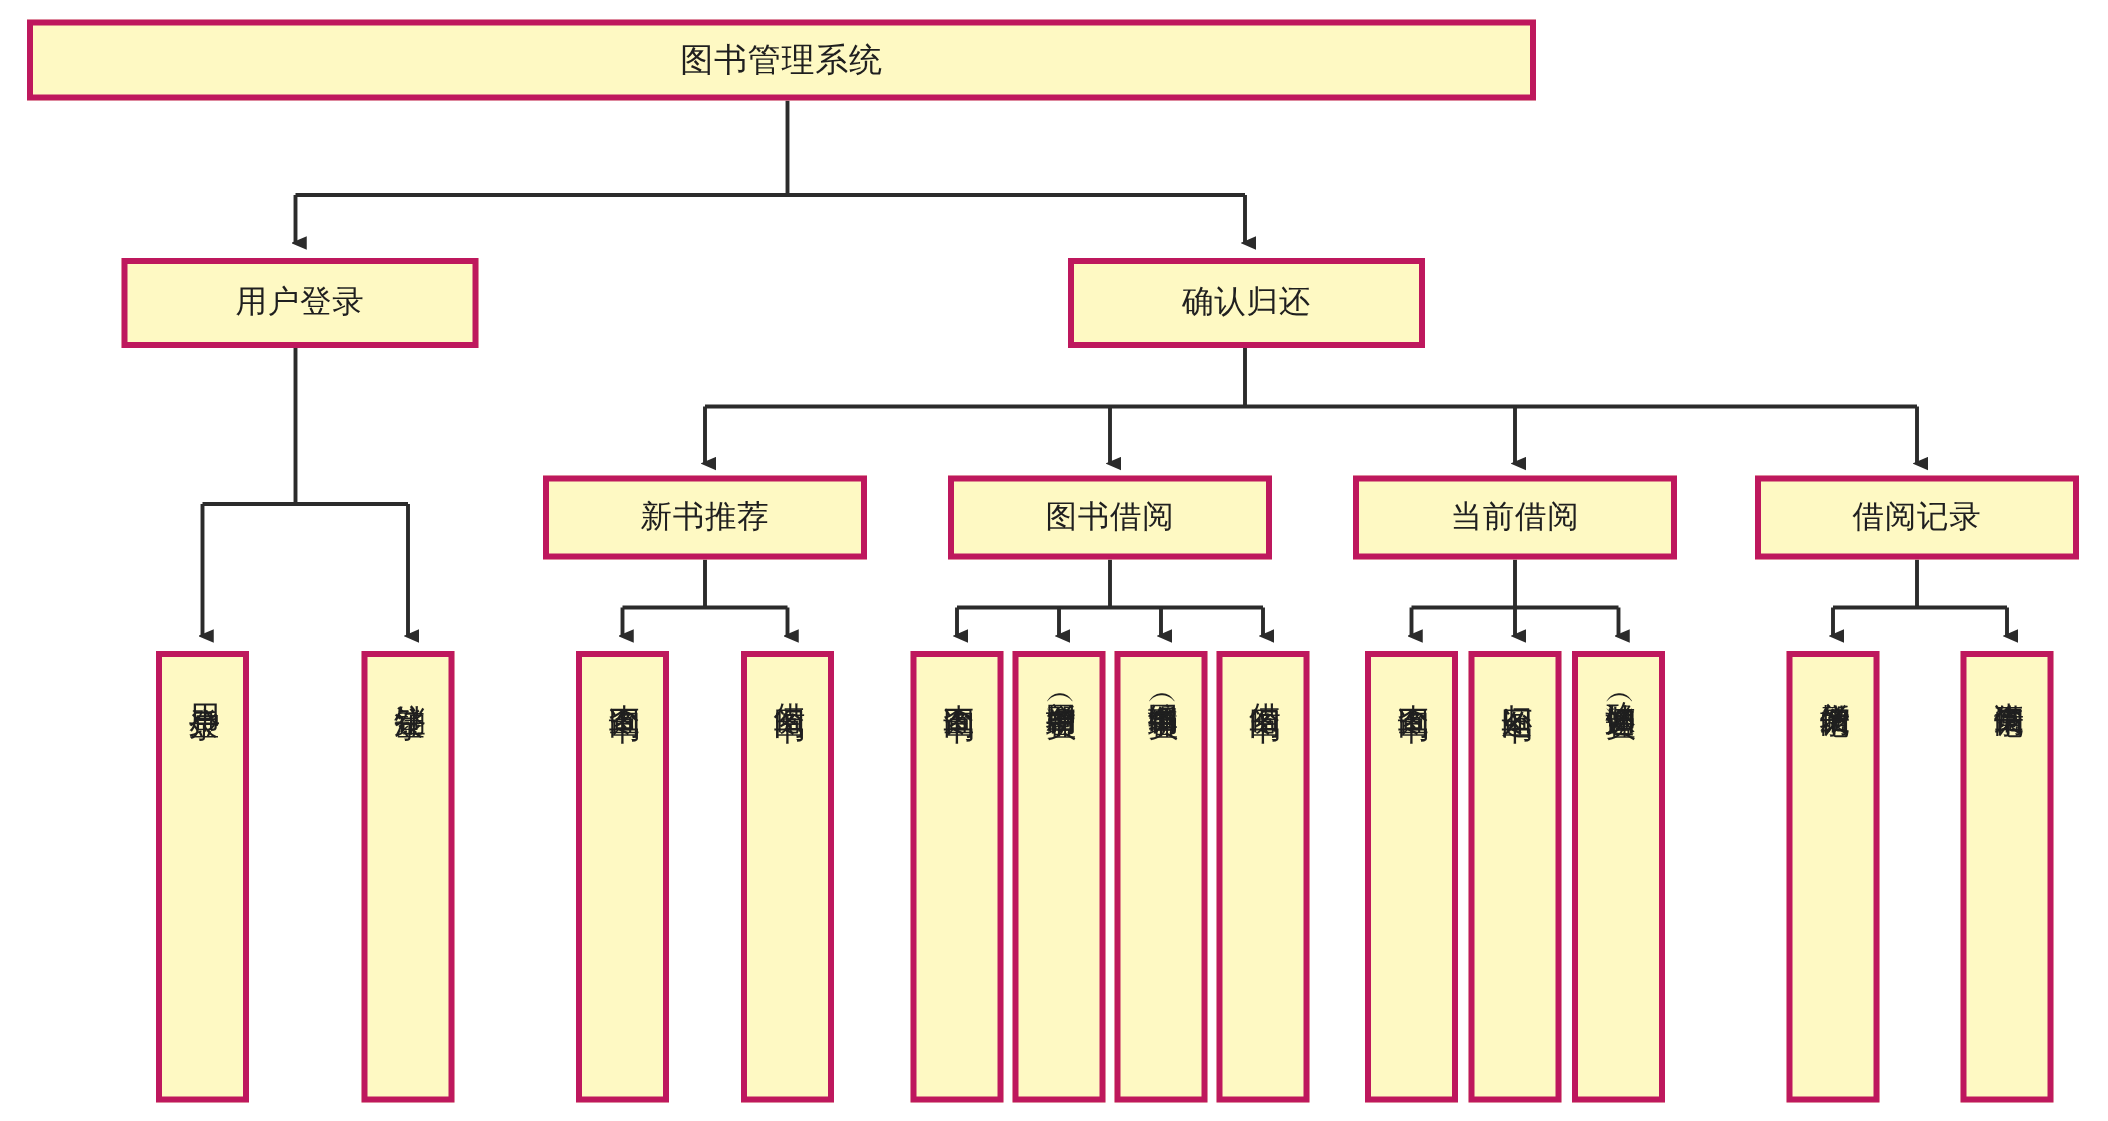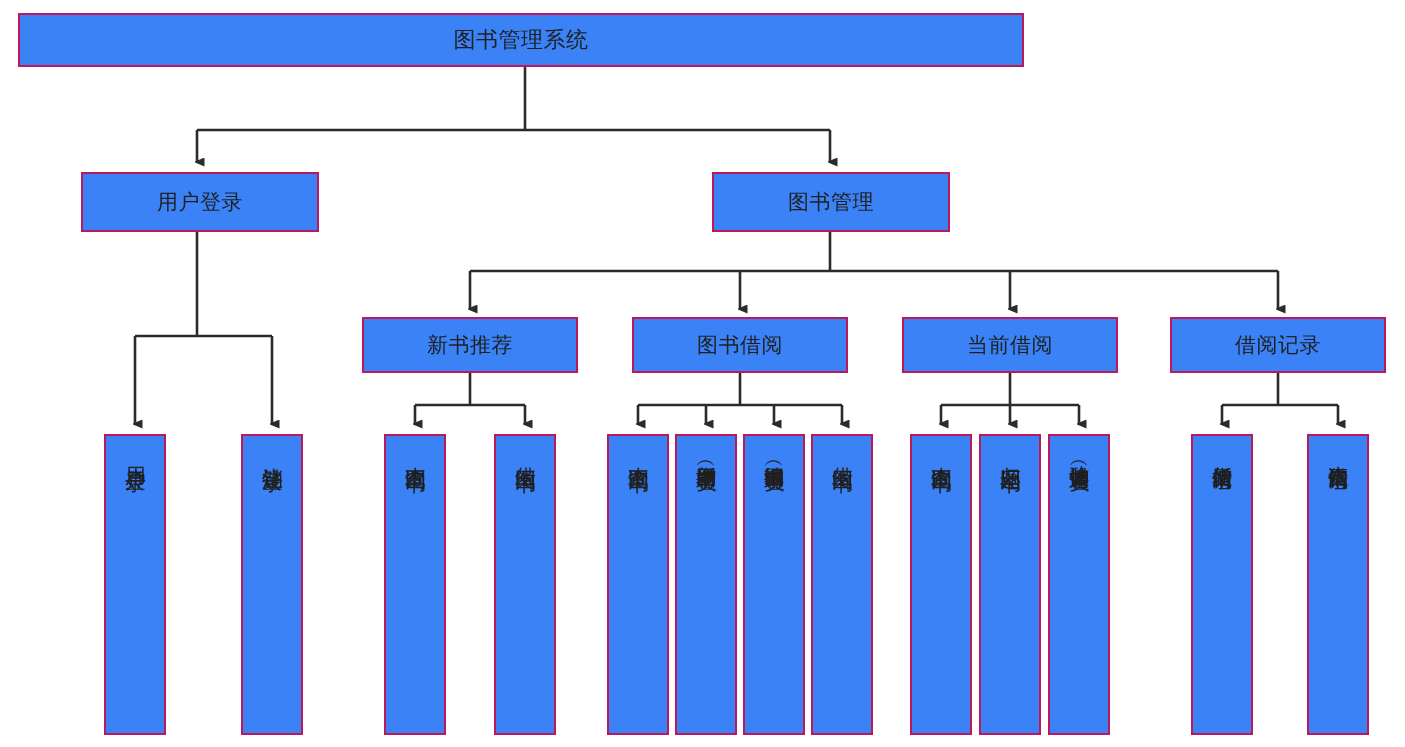--- a/index.html
+++ b/index.html
@@ -21,22 +21,22 @@
     position: absolute;
     left: 0;
     top: 0;
     width: 1405px;
     height: 747px;
     pointer-events: none;
   }
   .node {
     position: absolute;
     box-sizing: border-box;
-    border: 2px solid #be185d;
-    background: #3b82f6;
+    border: 4px solid #be185d;
+    background: #fef9c3;
     display: flex;
     align-items: center;
     justify-content: center;
     color: #1f1f1f;
   }
   .node .label {
     display: block;
     text-align: center;
     line-height: 1.12;
     letter-spacing: 0.5px;
@@ -129,21 +129,21 @@
   </svg>
 
   <div class="node root horiz" style="left:18px; top:13px; width:1006px; height:54px;">
     <span class="label">图书管理系统</span>
   </div>
 
   <div class="node horiz" style="left:81px; top:172px; width:238px; height:60px;">
     <span class="label">用户登录</span>
   </div>
   <div class="node horiz" style="left:712px; top:172px; width:238px; height:60px;">
-    <span class="label">图书管理</span>
+    <span class="label">确认归还</span>
   </div>
 
   <div class="node horiz" style="left:362px; top:317px; width:216px; height:56px;">
     <span class="label">新书推荐</span>
   </div>
   <div class="node horiz" style="left:632px; top:317px; width:216px; height:56px;">
     <span class="label">图书借阅</span>
   </div>
   <div class="node horiz" style="left:902px; top:317px; width:216px; height:56px;">
     <span class="label">当前借阅</span>

